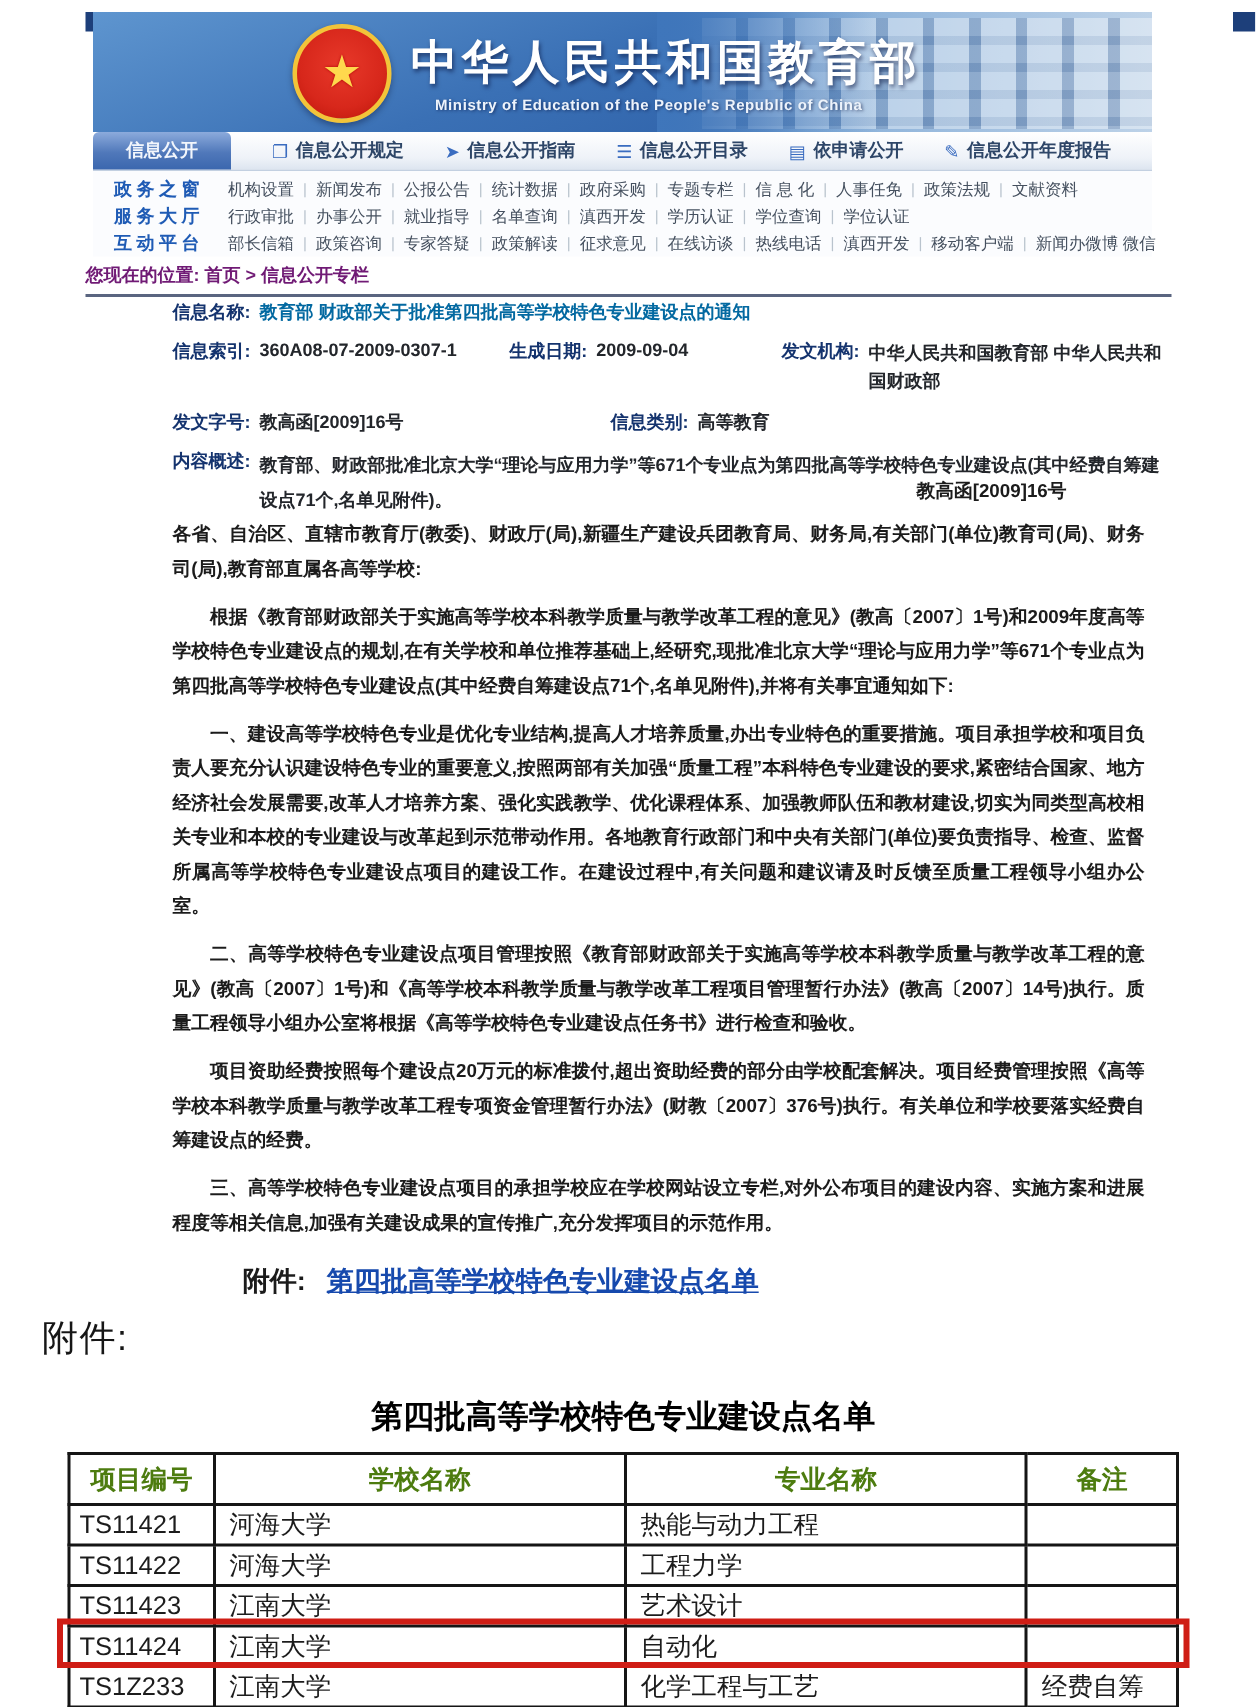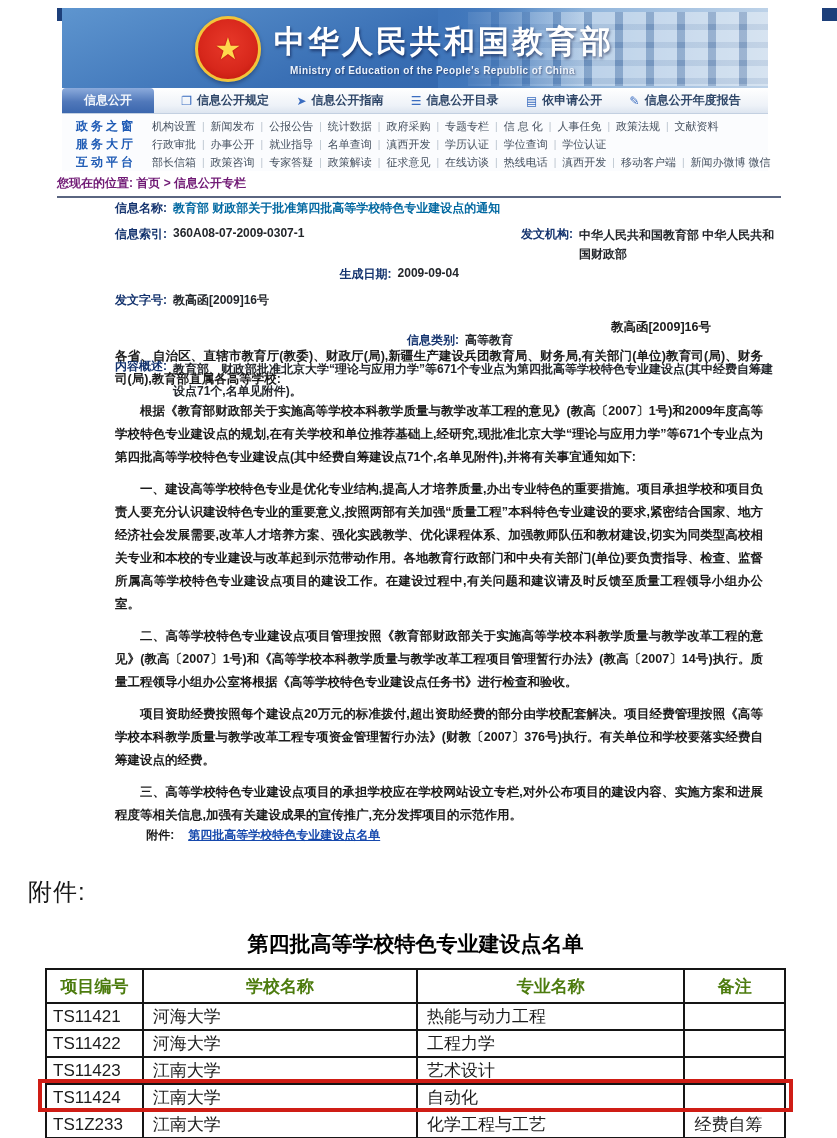--- a/index.html
+++ b/index.html
@@ -50,32 +50,32 @@
   
   .breadcrumb{position:absolute;left:57px;top:175px;width:724px;font-size:12px;font-weight:bold;color:#701a75;
     padding-bottom:4px;border-bottom:2px solid #5a6580;}
 
   
   .meta{position:absolute;left:115px;top:200px;width:662px;font-size:12px;font-weight:bold;color:#23262b;}
   .mrow{display:flex;margin-bottom:9px;align-items:flex-start;}
   .mlabel{color:#14336e;white-space:nowrap;margin-right:6px;}
   .mred{color:#0369a1;}
   .mcol1{width:292px;display:flex;}
-  .mcol2{width:236px;display:flex;margin-top:40px;}
+  .mcol2{width:236px;display:flex;}
   .mcol3{flex:1;display:flex;}
   .morg{width:198px;line-height:1.6;}
   .msummary{flex:1;line-height:1.85;}
 
   
   .doc{position:absolute;left:115px;top:312px;width:648px;color:#1b1b1b;}
   .doc-title{text-align:center;font-size:15px;font-weight:bold;line-height:1.8;color:#111;}
   .doc-num{text-align:right;font-size:12.5px;font-weight:bold;margin:7px 52px 2px 0;}
   .para{font-size:12.5px;line-height:23px;font-weight:600;text-align:justify;margin:9px 0 0 0;}
   .para.indent{text-indent:2em;}
-  .attach-line{margin-top:0;font-size:12px;font-weight:bold;padding-left:2.6em;}
+  .attach-line{margin-top:15px;font-size:18px;font-weight:bold;padding-left:2.6em;}
   .attach-line .alabel{color:#1b1b1b;margin-right:14px;}
   .attach-line a{color:#1649ad;text-decoration:underline;cursor:pointer;}
 
   
   .big-attach{position:absolute;left:28px;top:876px;font-size:24px;color:#161616;letter-spacing:1px;}
   .tbl-title{position:absolute;left:45px;top:930px;width:741px;text-align:center;font-size:21px;font-weight:bold;color:#000;}
   .tbl-wrap{position:absolute;left:45px;top:968px;width:741px;}
   table{width:100%;border-collapse:collapse;table-layout:fixed;}
   th,td{border:2px solid #151515;overflow:hidden;white-space:nowrap;}
   th{height:30px;font-size:17px;font-weight:bold;text-align:center;color:#4d7c0f;}

